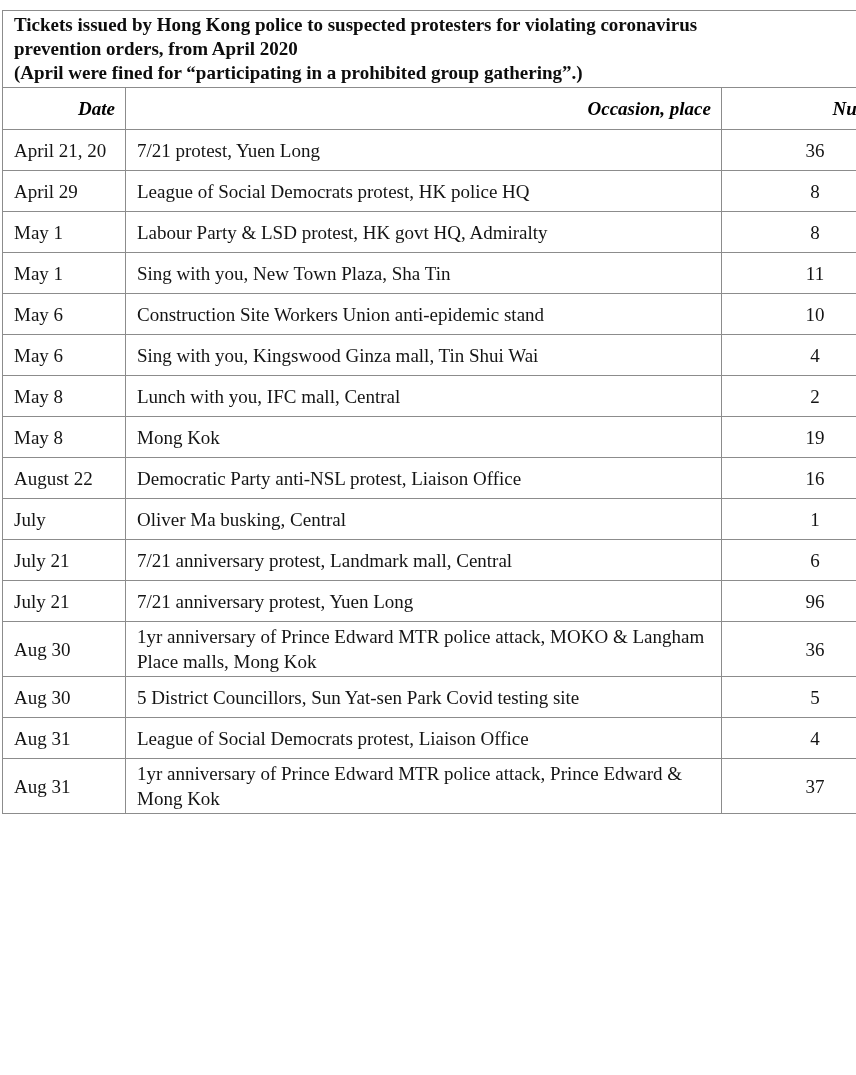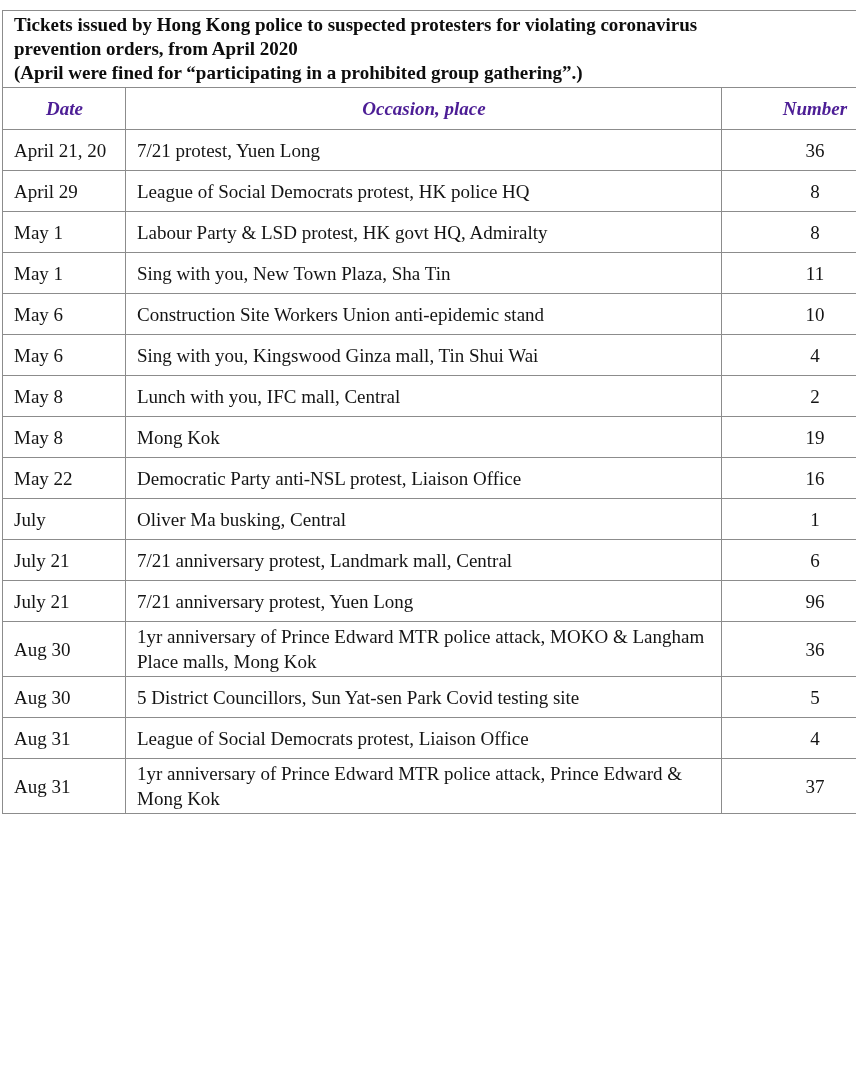--- a/index.html
+++ b/index.html
@@ -40,22 +40,22 @@
     font-weight: bold;
     font-size: 19px;
     line-height: 24px;
     white-space: nowrap;
     color: #0d0d0d;
   }
   tr.header-row th {
     height: 37px;
     font-weight: bold;
     font-style: italic;
-    text-align: center;
-    color: #4c1d95;
+    text-align: right;
+    color: #000000;
   }
   tr.data-row td {
     height: 36px;
     line-height: 25px;
   }
   .col-date   { width: 123px; }
   .col-occasion { width: 596px; font-family: Liberation Serif, serif; }
   .col-number { width: 186px; }
   th.col-number, td.col-number {
     text-align: center;
@@ -134,21 +134,21 @@
         </tr>
 
         <tr class="data-row">
           <td class="col-date">May 8</td>
           <td class="col-occasion">Mong Kok</td>
           <td class="col-number">19</td>
         </tr>
 
 
         <tr class="data-row">
-          <td class="col-date">May 22</td>
+          <td class="col-date">August 22</td>
           <td class="col-occasion">Democratic Party anti-NSL protest, Liaison Office</td>
           <td class="col-number">16</td>
         </tr>
 
         <tr class="data-row">
           <td class="col-date">July</td>
           <td class="col-occasion">Oliver Ma busking, Central</td>
           <td class="col-number">1</td>
         </tr>
 

